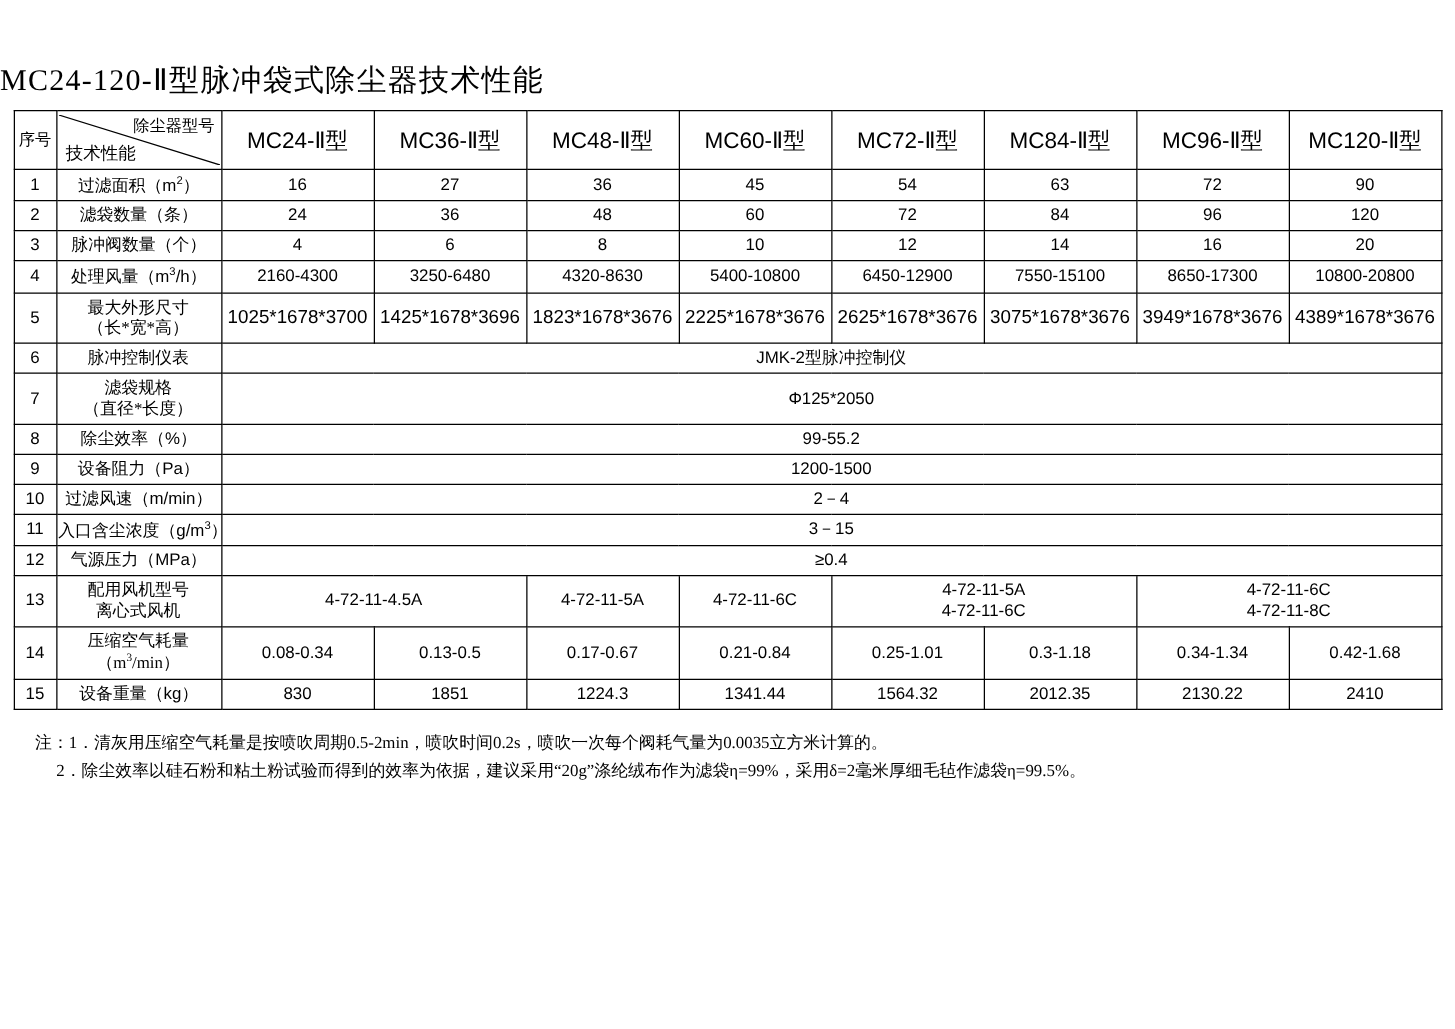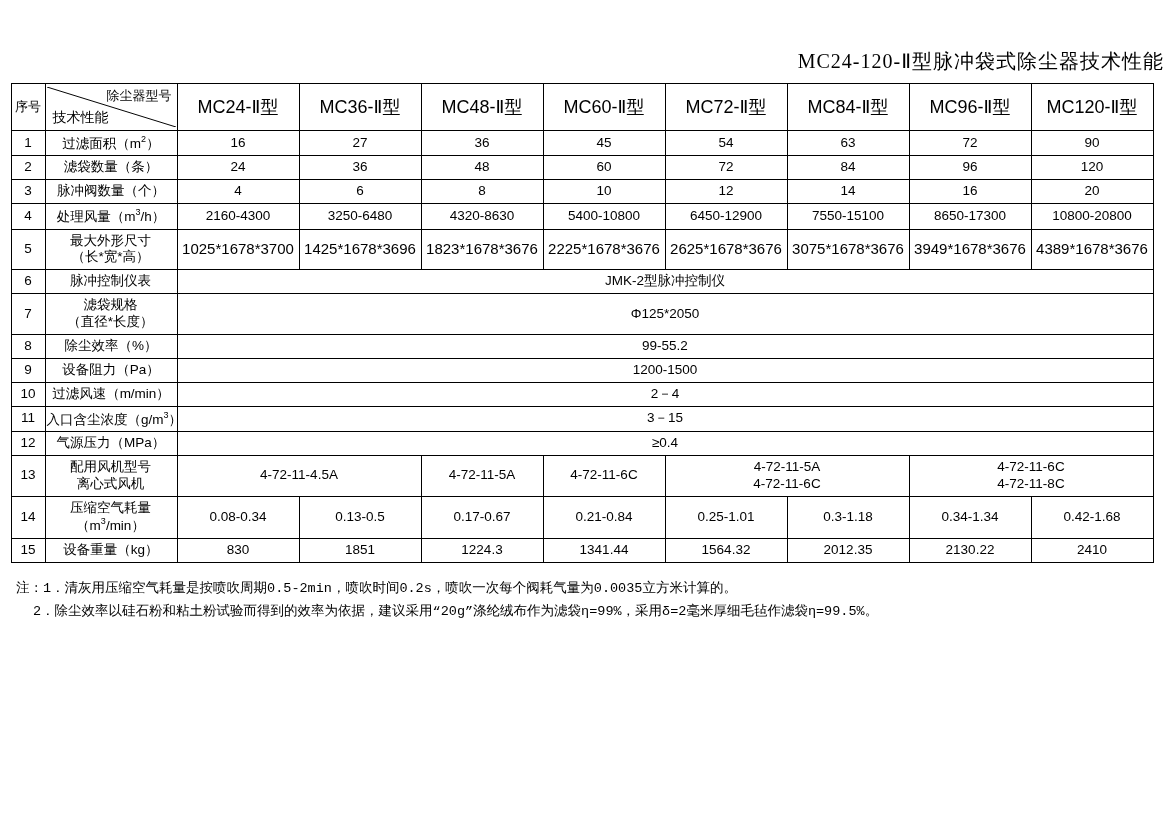--- a/index.html
+++ b/index.html
@@ -15,23 +15,23 @@
     position: relative;
     overflow: hidden;
   }
   .page {
     position: relative;
     width: 1164px;
     height: 823px;
     box-sizing: border-box;
   }
   .title {
-    text-align: right;
+    text-align: left;
     font-family: "Liberation Serif", serif;
-    font-size: 20px;
+    font-size: 24px;
     font-weight: 400;
     letter-spacing: 1px;
     padding-top: 48px;
     padding-bottom: 8px;
   }
   table.spec {
     border-collapse: collapse;
     margin: 0 auto;
     width: 1124px;
     table-layout: fixed;
@@ -91,26 +91,27 @@
   }
   .h-model {
     font-size: 18px;
   }
   .sub {
     font-size: 9px;
     vertical-align: super;
   }
   .two-line {
     line-height: 1.15;
+    font-family: Liberation Serif, serif;
   }
   .notes {
-    margin: 14px 0 0 0;
+    margin: 14px 0 0 12px;
     padding-left: 16px;
     font-size: 13.5px;
-    font-family: Liberation Mono, monospace;
+    font-family: Liberation Serif, serif;
     line-height: 1.75;
   }
   .notes div {
     white-space: nowrap;
   }
   .note2 {
     padding-left: 17px;
   }
   .tight {
     font-size: 15px;

